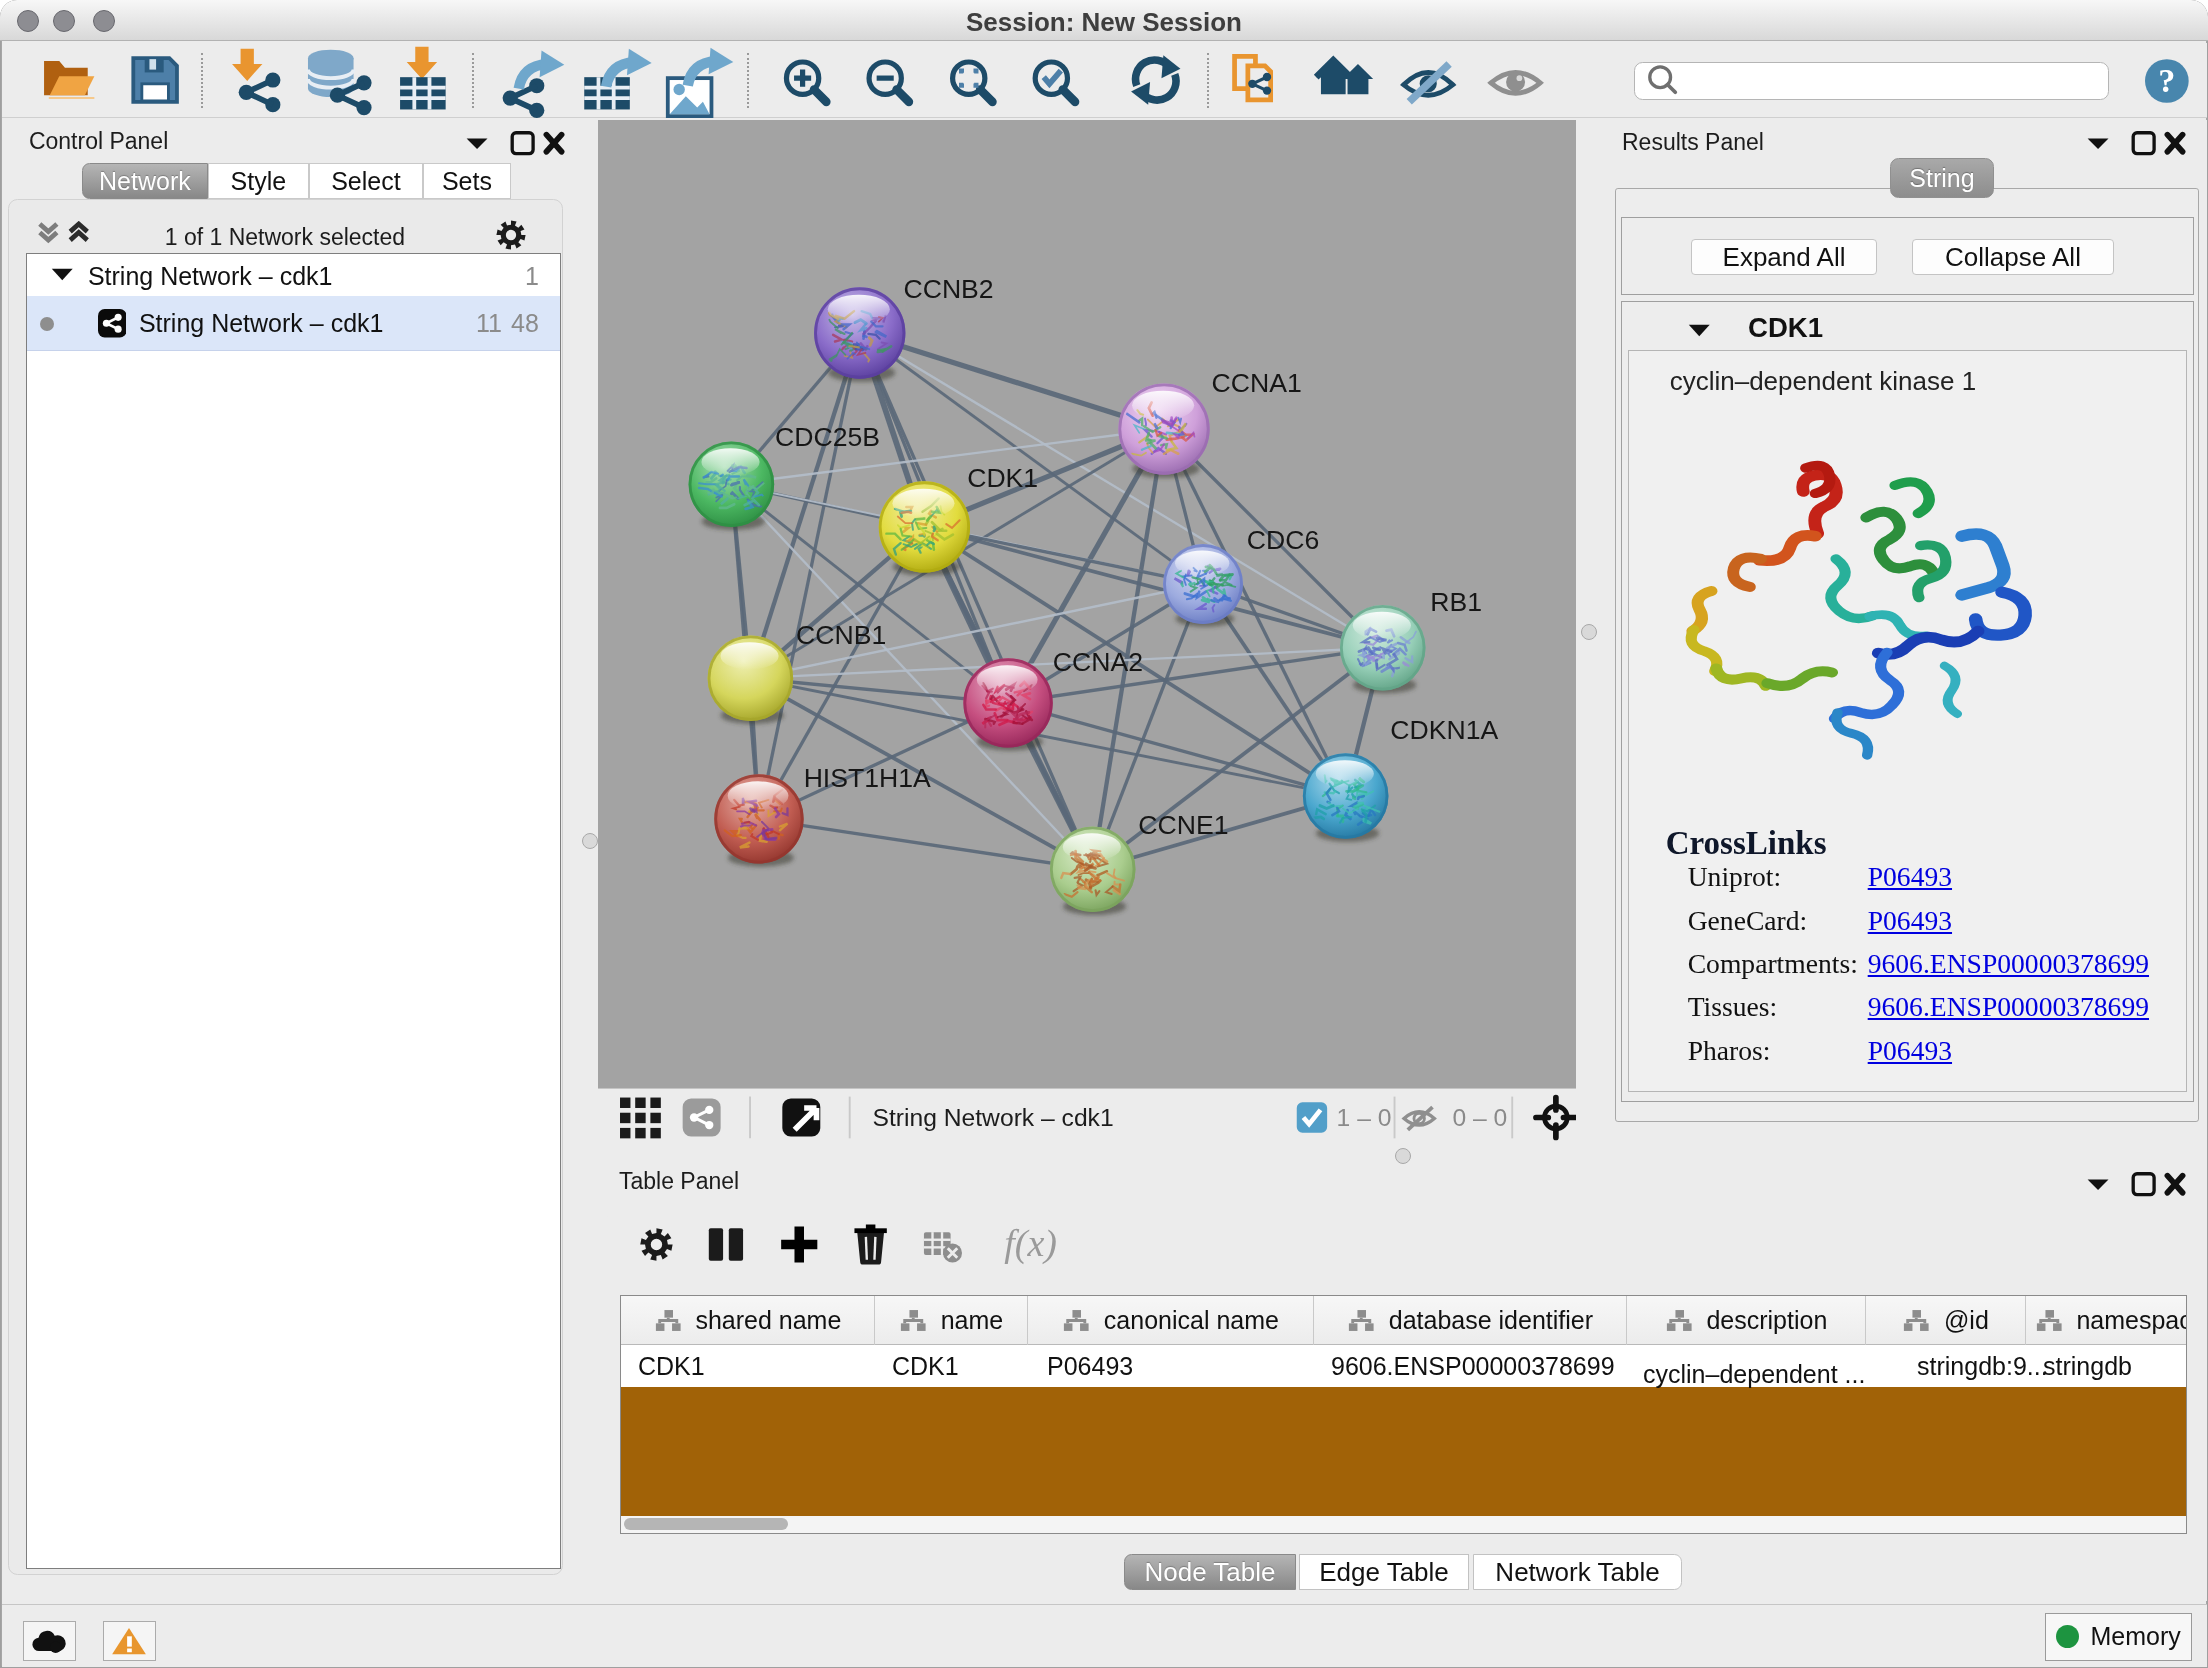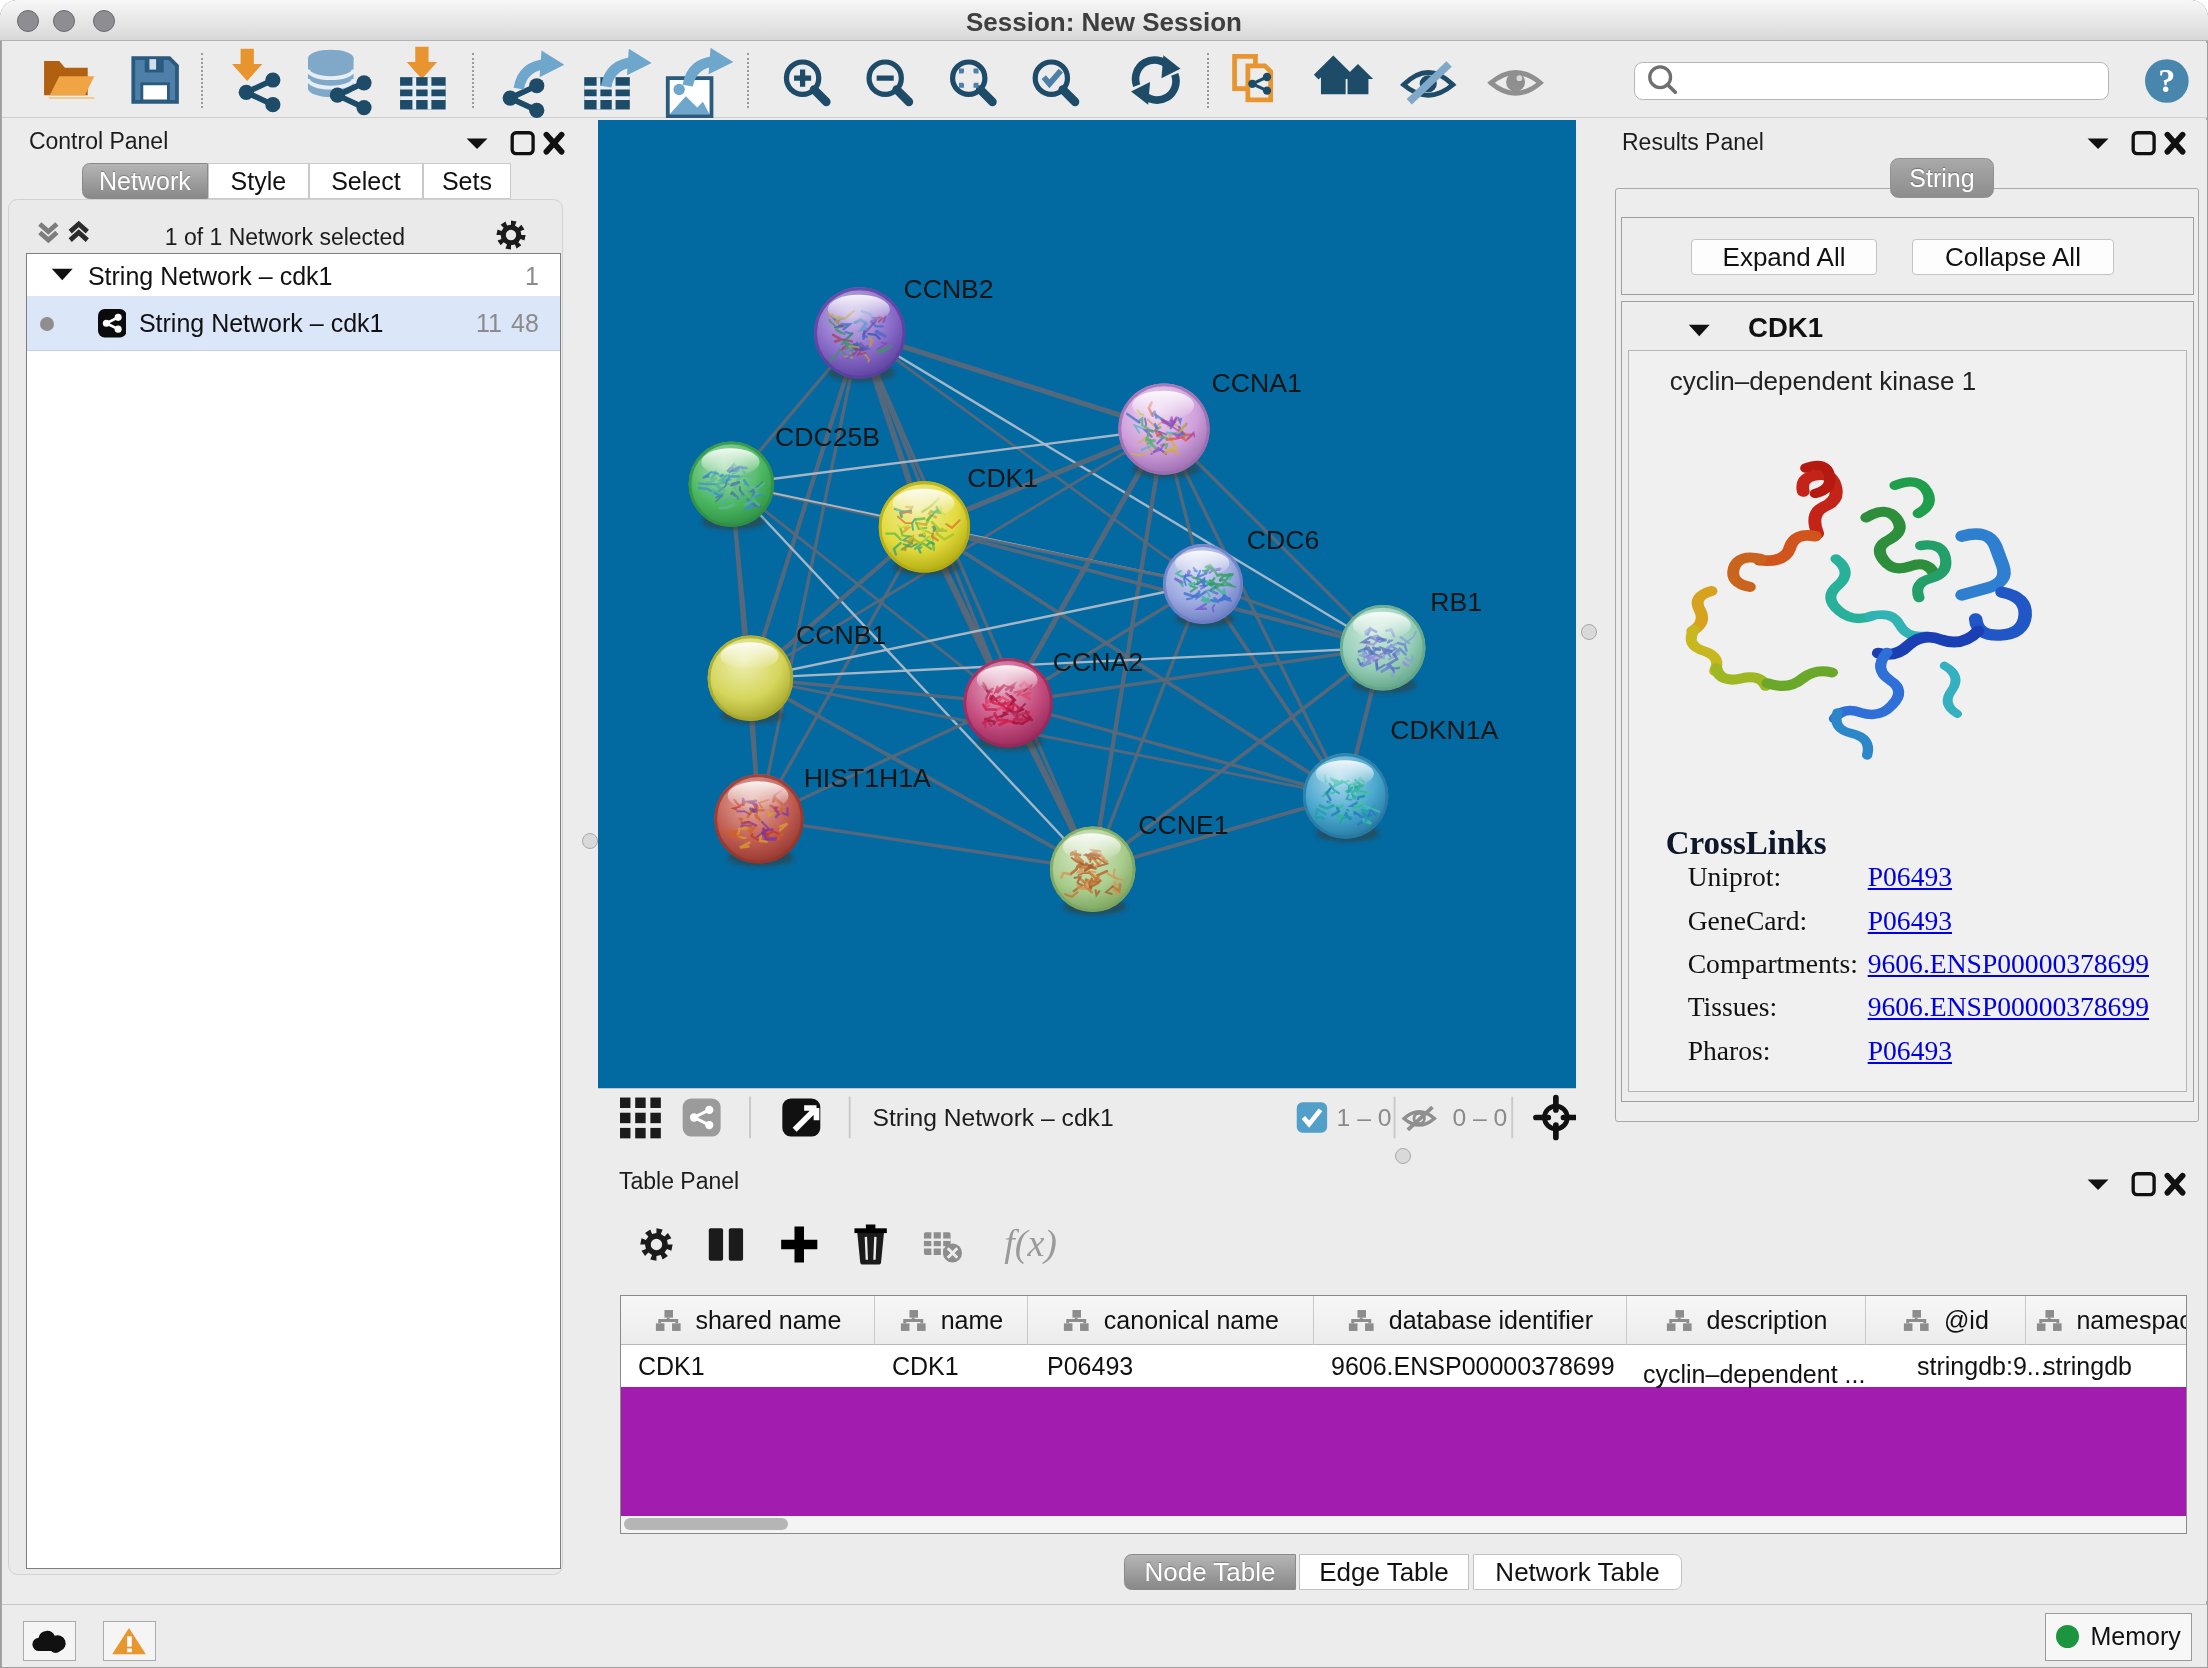--- a/index.html
+++ b/index.html
@@ -9,36 +9,36 @@
   
   #titlebar{position:absolute; left:0; top:0; width:100%; height:41px; background:linear-gradient(#f7f7f7,#d8d8d8); border-bottom:1.9px solid #b2b2b2; border-radius:17px 17px 0 0;}
   .tl{position:absolute; top:9.5px; width:22px; height:22px; border-radius:50%; background:#8d8d92; border:1.4px solid #68686e;}
   #titletext{position:absolute; top:6.7px; left:0; width:100%; text-align:center; font-size:26px; font-weight:bold; color:#3e3e3e;}
   
   #toolbar{position:absolute; left:1.9px; top:43px; width:2205px; height:75px; background:#ececec; border-bottom:1.9px solid #cfcfcf;}
   .tsep{position:absolute; top:9.5px; height:55px; width:0; border-left:2.9px dotted #9a9a9a;}
   #searchbox{position:absolute; left:1632px; top:19px; width:475px; height:38px; background:#fff; border:1.9px solid #b5b5b5; border-radius:8.6px;}
   
   #cpanel{position:absolute; left:1.9px; top:120px; width:566px; height:1482px; background:#ececec;padding-left:10px;}
-  #canvas{position:absolute; left:598px; top:120px; width:978px; height:968px; background:#0369a1;}
+  #canvas{position:absolute; left:598px; top:120px; width:978px; height:968px; background:#a3a3a3;}
   #rpanel{position:absolute; left:1576px; top:120px; width:631px; height:1024px; background:#ececec;}
   #tpanel{position:absolute; left:568px; top:1144px; width:1639px; height:457px; background:#ececec;}
   #statusbar{position:absolute; left:1.9px; top:1604px; width:2205px; height:63px; background:#ececec; border-top:1.9px solid #c6c6c6;padding-left:18px;}
   .paneltitle{font-size:23px; color:#1c1c1c;}
 
   .tab{position:absolute;top:43px;height:36px;background:#fff;border:1px solid #c9c9c9;color:#111;font-size:25px;text-align:center;line-height:34px;}
   .tabsel{background:linear-gradient(#b5b5b5,#888888);color:#fff;border:1px solid #8a8a8a;border-radius:7.6px 0 0 7.6px;text-shadow:0 -1px 1px rgba(0,0,0,0.25);}
   .tab:last-of-type{border-radius:0 7.6px 7.6px 0;}
 
   .rbtn{position:absolute;top:21px;height:36px;background:#fdfdfd;border:1.9px solid #c4c4c4;border-radius:4px;font-size:26px;color:#111;text-align:center;line-height:34px;}
   .xrow{position:absolute;left:59px;font-family:'Liberation Serif',serif;font-size:27.6px;color:#111;}
   .xl{display:inline-block;width:180px;}
   .xa{color:#0000e0;text-decoration:underline;}
 
-  #tbox{position:absolute;left:52px;top:151px;width:1567px;height:239px;background:#a21caf;border:1.9px solid #8a8a8a;overflow:hidden;}
+  #tbox{position:absolute;left:52px;top:151px;width:1567px;height:239px;background:#a16207;border:1.9px solid #8a8a8a;overflow:hidden;}
   #thead{position:absolute;left:0;top:0;width:100%;height:49px;background:linear-gradient(#f7f7f7,#ececec);border-bottom:1.9px solid #b9b9b9;}
   .hc{position:absolute;top:0;height:49px;border-right:1.9px solid #c9c9c9;display:flex;align-items:center;justify-content:center;gap:13.3px;font-size:25px;color:#111;overflow:hidden;}
   .tc{position:absolute;top:0;height:42px;line-height:42px;font-size:25px;color:#111;white-space:nowrap;overflow:hidden;}
   #trow{position:absolute;left:0;top:49px;width:100%;height:42px;background:#fff;}
   #hsb{position:absolute;left:0;bottom:0;width:100%;height:17px;background:#f4f4f4;}
   #hsbthumb{position:absolute;left:2.9px;top:1.9px;width:164px;height:12.4px;background:#b5b5b5;border-radius:6.7px;}
   .btab{position:absolute;top:410px;height:36px;background:#fff;border:1px solid #c2c2c2;color:#111;font-size:26px;text-align:center;line-height:35px;}
   .btabsel{background:linear-gradient(#b5b5b5,#888888);color:#fff;border:1px solid #8a8a8a;border-radius:7.6px 0 0 7.6px;text-shadow:0 -1px 1px rgba(0,0,0,0.25);}
   .btab:last-of-type{border-radius:0 7.6px 7.6px 0;}
   .treeicon{flex:0 0 auto;}

